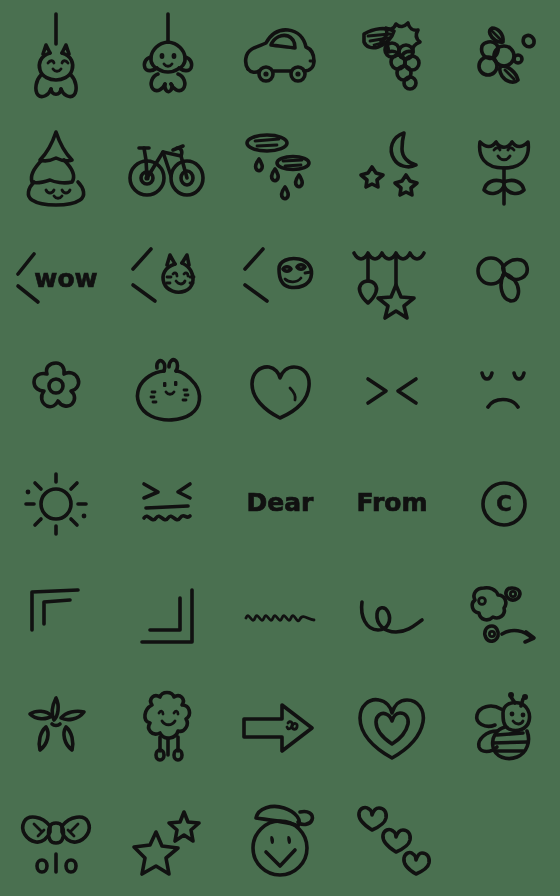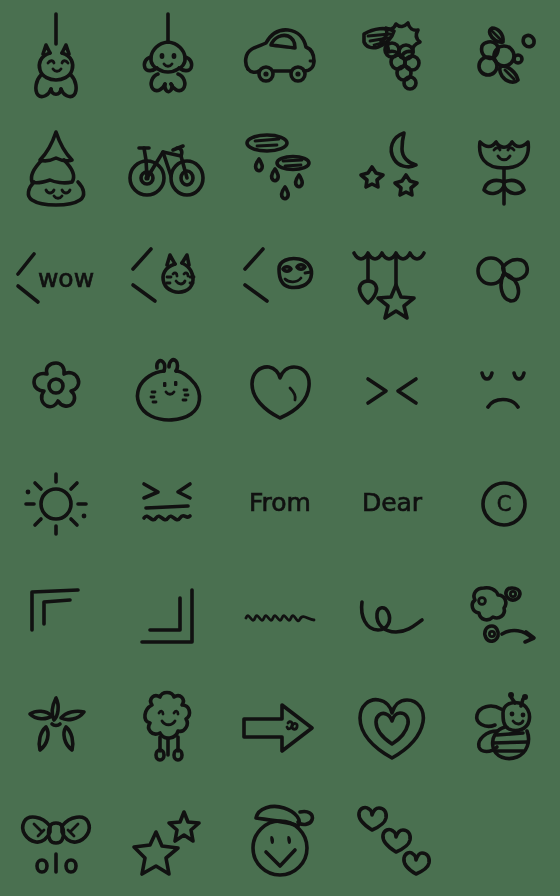--- a/index.html
+++ b/index.html
@@ -14,20 +14,21 @@
     font-family: "Liberation Sans", sans-serif;
     overflow: hidden;
   }
   #sheet {
     width: 560px;
     height: 772px;
     display: grid;
     grid-template-columns: repeat(5, 112px);
     grid-template-rows: repeat(8, 112px);
     box-sizing: border-box;
+    font-weight: bold;
   }
   .cell {
     width: 112px;
     height: 112px;
     display: flex;
     align-items: center;
     justify-content: center;
     box-sizing: border-box;
   }
   .cell svg {
@@ -331,27 +332,27 @@
     <svg width="72" height="60" viewBox="0 0 72 60">
       <path class="ink" d="M12 10 L26 18 L12 24"></path>
       <path class="ink" d="M58 10 L46 18 L58 24"></path>
       <path class="ink" d="M14 34 L56 32"></path>
       <path class="ink" d="M12 44 C16 38 20 50 24 44 C28 38 32 50 36 44 C40 38 44 50 48 44 C52 38 54 46 58 42"></path>
     </svg>
   </div>
 
   <div class="cell">
     <svg width="100" height="52" viewBox="0 0 100 52">
+      <text class="hand-text" x="50" y="26">Dear</text>
+    </svg>
+  </div>
+
+  <div class="cell">
+    <svg width="100" height="52" viewBox="0 0 100 52">
       <text class="hand-text" x="50" y="26">From</text>
-    </svg>
-  </div>
-
-  <div class="cell">
-    <svg width="100" height="52" viewBox="0 0 100 52">
-      <text class="hand-text" x="50" y="26">Dear</text>
     </svg>
   </div>
 
   <div class="cell">
     <svg width="60" height="60" viewBox="0 0 60 60">
       <circle class="ink" cx="30" cy="30" r="21"></circle>
       <text class="hand-text-small" x="30" y="31">C</text>
     </svg>
   </div>
 

